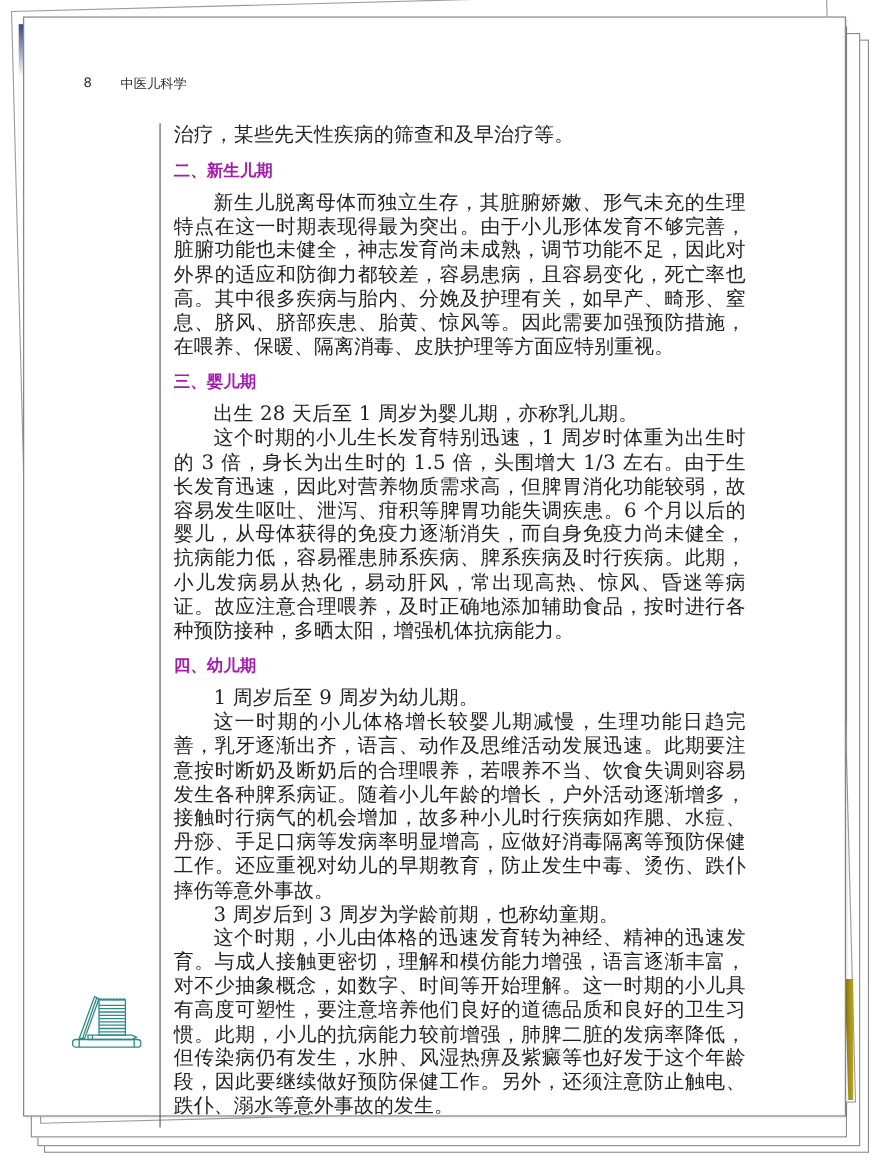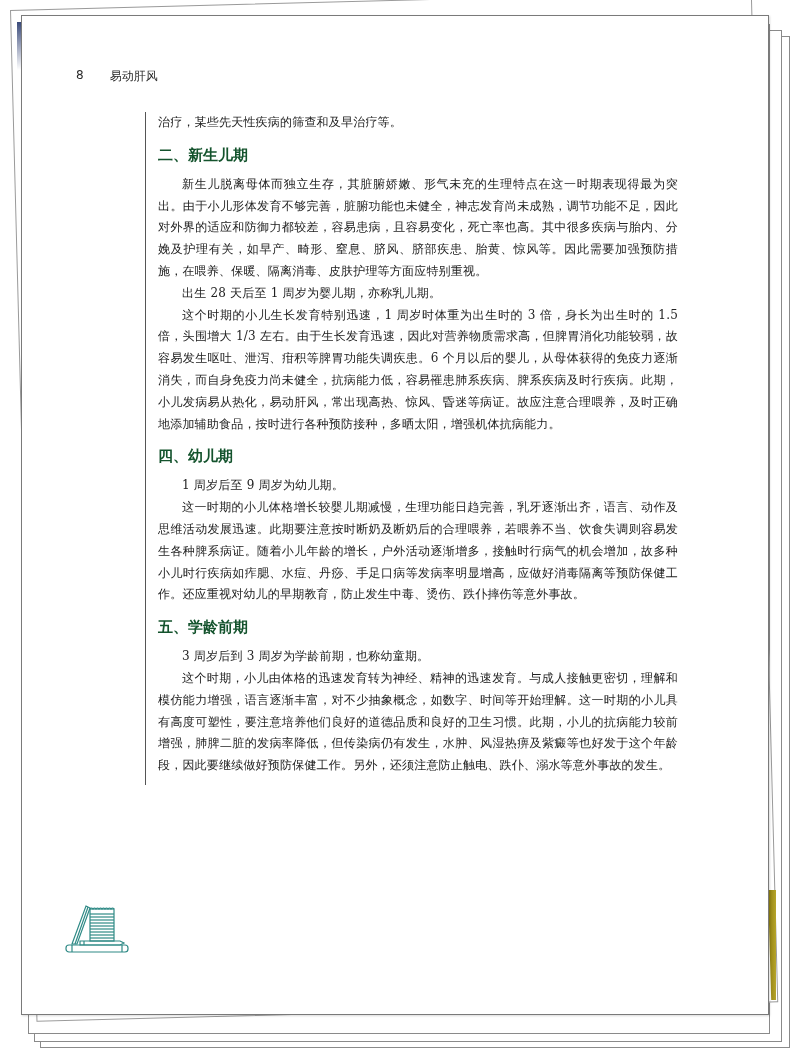--- a/index.html
+++ b/index.html
@@ -31,60 +31,60 @@
   }
   .running-head {
     position: absolute; top: 52px; left: 54px; font-family: "DejaVu Sans", sans-serif;
     font-size: 12px; color: #2a2a2a; display: flex; gap: 26px;
   }
   .content {
     position: absolute; left: 123px; top: 96px; width: 520px;
     border-left: 1px solid #555; padding-left: 12px; padding-bottom: 8px;
   }
   .content p {
-    margin: 0; font-size: 12px; line-height: 21.8px; color: #222; text-align: justify;
+    margin: 0; font-size: 18px; line-height: 21.8px; color: #222; text-align: justify;
     text-indent: 2em; letter-spacing: 0.2px;
   }
   .content p.noindent { text-indent: 0; }
   .content h2 {
     margin: 10px 0 8px 0; font-family: "DejaVu Sans", sans-serif; font-weight: bold;
-    font-size: 15px; color: #14532d; line-height: 22px;
+    font-size: 15px; color: #a21caf; line-height: 22px;
   }
   .book-icon { position: absolute; left: 64px; top: 902px; width: 68px; height: 52px; }
 </style>
 </head>
 <body>
 
 <div class="sheet s4"></div>
 <div class="sheet s3"></div>
 <div class="sheet s2"></div>
 <div class="tilted"></div>
 <div class="blue-edge"></div>
 <div class="gold-edge"></div>
 
 <div class="page">
   <div class="running-head">
     <span>8</span>
-    <span>易动肝风</span>
+    <span>中医儿科学</span>
   </div>
 
   <div class="content">
     <p class="noindent">治疗，某些先天性疾病的筛查和及早治疗等。</p>
 
     <h2>二、新生儿期</h2>
     <p>新生儿脱离母体而独立生存，其脏腑娇嫩、形气未充的生理特点在这一时期表现得最为突出。由于小儿形体发育不够完善，脏腑功能也未健全，神志发育尚未成熟，调节功能不足，因此对外界的适应和防御力都较差，容易患病，且容易变化，死亡率也高。其中很多疾病与胎内、分娩及护理有关，如早产、畸形、窒息、脐风、脐部疾患、胎黄、惊风等。因此需要加强预防措施，在喂养、保暖、隔离消毒、皮肤护理等方面应特别重视。</p>
 
+    <h2>三、婴儿期</h2>
     <p>出生 28 天后至 1 周岁为婴儿期，亦称乳儿期。</p>
     <p>这个时期的小儿生长发育特别迅速，1 周岁时体重为出生时的 3 倍，身长为出生时的 1.5 倍，头围增大 1/3 左右。由于生长发育迅速，因此对营养物质需求高，但脾胃消化功能较弱，故容易发生呕吐、泄泻、疳积等脾胃功能失调疾患。6 个月以后的婴儿，从母体获得的免疫力逐渐消失，而自身免疫力尚未健全，抗病能力低，容易罹患肺系疾病、脾系疾病及时行疾病。此期，小儿发病易从热化，易动肝风，常出现高热、惊风、昏迷等病证。故应注意合理喂养，及时正确地添加辅助食品，按时进行各种预防接种，多晒太阳，增强机体抗病能力。</p>
 
     <h2>四、幼儿期</h2>
     <p>1 周岁后至 9 周岁为幼儿期。</p>
     <p>这一时期的小儿体格增长较婴儿期减慢，生理功能日趋完善，乳牙逐渐出齐，语言、动作及思维活动发展迅速。此期要注意按时断奶及断奶后的合理喂养，若喂养不当、饮食失调则容易发生各种脾系病证。随着小儿年龄的增长，户外活动逐渐增多，接触时行病气的机会增加，故多种小儿时行疾病如痄腮、水痘、丹痧、手足口病等发病率明显增高，应做好消毒隔离等预防保健工作。还应重视对幼儿的早期教育，防止发生中毒、烫伤、跌仆摔伤等意外事故。</p>
 
-    <h2>五、学龄前期</h2>
     <p>3 周岁后到 3 周岁为学龄前期，也称幼童期。</p>
     <p>这个时期，小儿由体格的迅速发育转为神经、精神的迅速发育。与成人接触更密切，理解和模仿能力增强，语言逐渐丰富，对不少抽象概念，如数字、时间等开始理解。这一时期的小儿具有高度可塑性，要注意培养他们良好的道德品质和良好的卫生习惯。此期，小儿的抗病能力较前增强，肺脾二脏的发病率降低，但传染病仍有发生，水肿、风湿热痹及紫癜等也好发于这个年龄段，因此要继续做好预防保健工作。另外，还须注意防止触电、跌仆、溺水等意外事故的发生。</p>
 
   </div>
 </div>
 
 <svg class="book-icon" viewBox="0 0 68 52">
   <g fill="none" stroke="#2f8a86" stroke-width="1.2">
 
     <path d="M8 42 L22 4 L26 6 L13 42 Z"></path>

